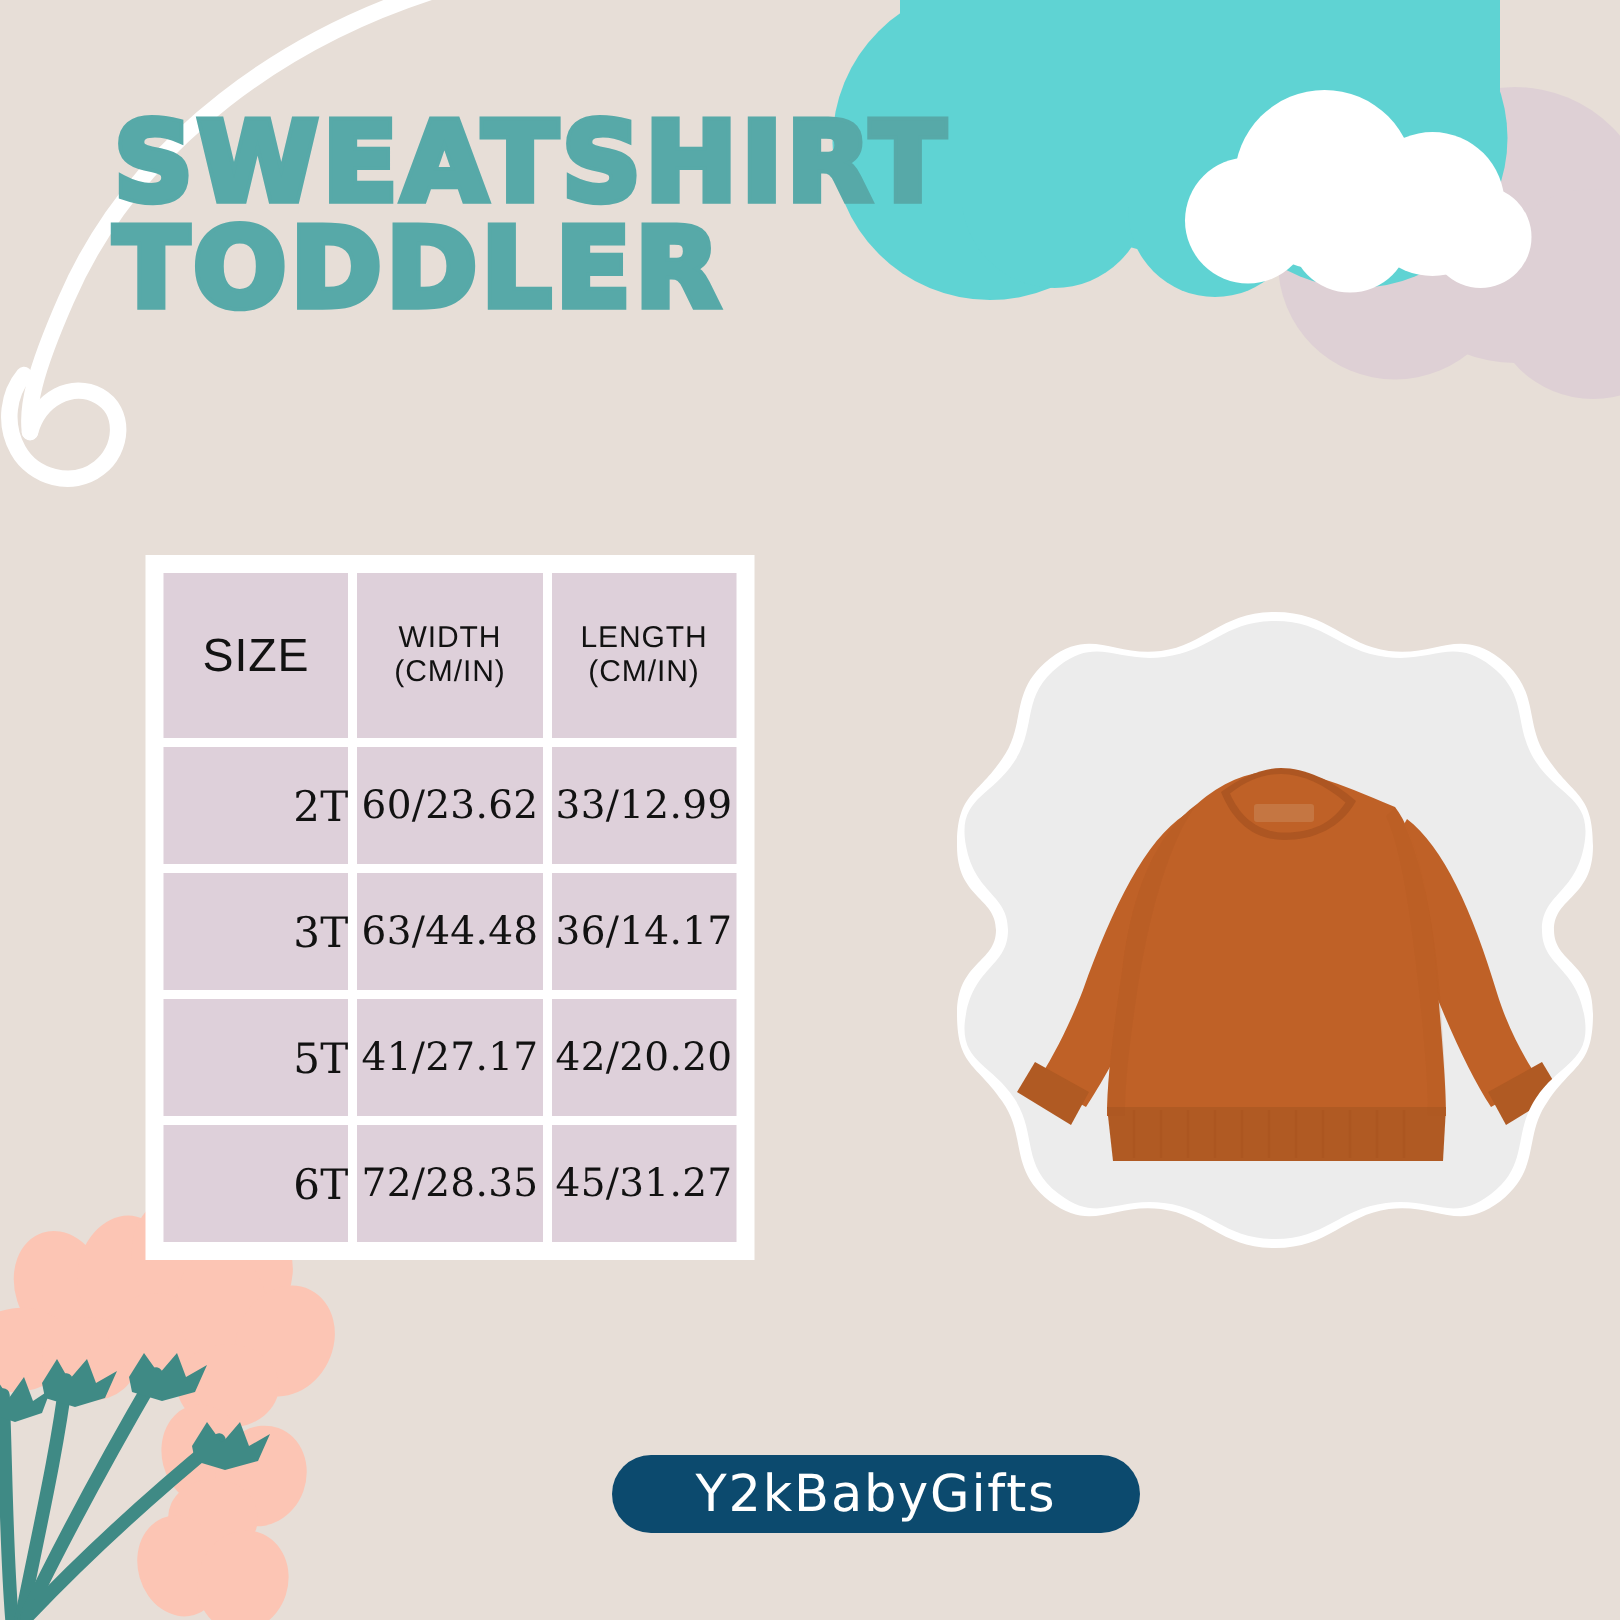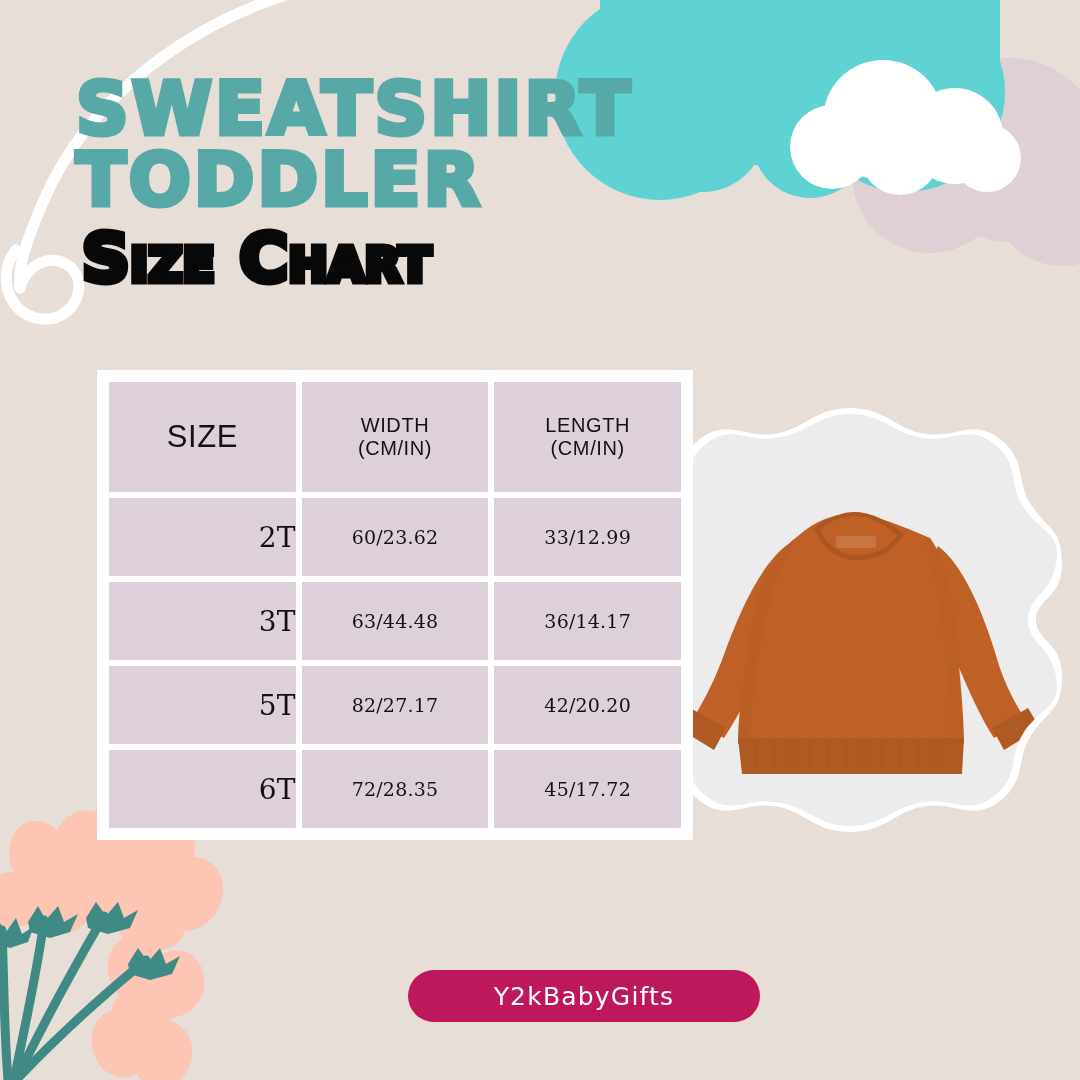--- a/index.html
+++ b/index.html
@@ -69,41 +69,41 @@
     font-variant: small-caps;
     -webkit-text-stroke: 7px #080808;
     paint-order: stroke fill;
   }
 
   
   .size-table-wrap {
     position: absolute;
     left: 97px;
     top: 370px;
-    width: 596px;
+    width: 406px;
     z-index: 5;
     background: #ffffff;
     padding: 6px;
     box-sizing: border-box;
   }
   table.size-table {
     border-collapse: separate;
     border-spacing: 6px;
     width: 100%;
     table-layout: fixed;
   }
   table.size-table td,
   table.size-table th {
     background: #ded0da;
     color: #121212;
     font-family: "DejaVu Serif", serif;
     font-weight: normal;
     text-align: center;
     vertical-align: middle;
-    font-size: 19px;
+    font-size: 26px;
     padding: 0;
     height: 78px;
     letter-spacing: 0.2px;
   }
   table.size-table th {
     height: 110px;
     font-family: "Liberation Sans", sans-serif;
     font-size: 20px;
     letter-spacing: 0.6px;
     line-height: 1.16em;
@@ -133,27 +133,27 @@
   }
 
   
   .footer-badge {
     position: absolute;
     left: 408px;
     top: 970px;
     width: 352px;
     height: 52px;
     border-radius: 26px;
-    background: #be185d;
+    background: #0c4a6e;
     color: #ffffff;
     display: flex;
     align-items: center;
     justify-content: center;
     font-family: "DejaVu Sans", sans-serif;
-    font-size: 25px;
+    font-size: 34px;
     letter-spacing: 1.2px;
     z-index: 6;
   }
 </style>
 </head>
 <body>
 
 <div id="canvas">
 
   <svg class="deco-svg" id="clouds-layer" viewBox="0 0 1080 1080">
@@ -234,21 +234,20 @@
       <path d="M -12 934 l 10 -14 l 8 12 l 10 -14 l 6 16 l 12 -8 l -6 16 l -18 6 l -18 -6 z"></path>
       <path d="M 28 922 l 10 -16 l 8 14 l 12 -14 l 6 16 l 14 -8 l -8 18 l -20 6 l -20 -6 z"></path>
       <path d="M 86 918 l 10 -16 l 10 14 l 12 -14 l 6 16 l 14 -8 l -8 18 l -22 6 l -20 -6 z"></path>
       <path d="M 128 964 l 10 -16 l 10 14 l 12 -14 l 6 16 l 14 -8 l -8 18 l -22 6 l -20 -6 z"></path>
     </g>
   </svg>
 
   <div class="headings">
     <div class="title-line l2">Sweatshirt</div>
     <div class="title-line l1">Toddler</div>
-    <div class="subtitle">Size Chart</div>
   </div>
 
   <div class="size-table-wrap">
     <table class="size-table">
       <thead>
         <tr>
           <th class="col-size">
             <span>SIZE</span>
           </th>
           <th>
@@ -267,27 +266,27 @@
           <td>60/23.62</td>
           <td>33/12.99</td>
         </tr>
         <tr>
           <td class="cell-size">3T</td>
           <td>63/44.48</td>
           <td>36/14.17</td>
         </tr>
         <tr>
           <td class="cell-size">5T</td>
-          <td>82/27.17</td>
+          <td>41/27.17</td>
           <td>42/20.20</td>
         </tr>
         <tr>
           <td class="cell-size">6T</td>
           <td>72/28.35</td>
-          <td>45/17.72</td>
+          <td>45/31.27</td>
         </tr>
       </tbody>
     </table>
   </div>
 
   <div class="photo-circle">
     <svg viewBox="0 0 424 424">
       <defs>
         <clipPath id="wavyClip">
           <path d="M212 6

